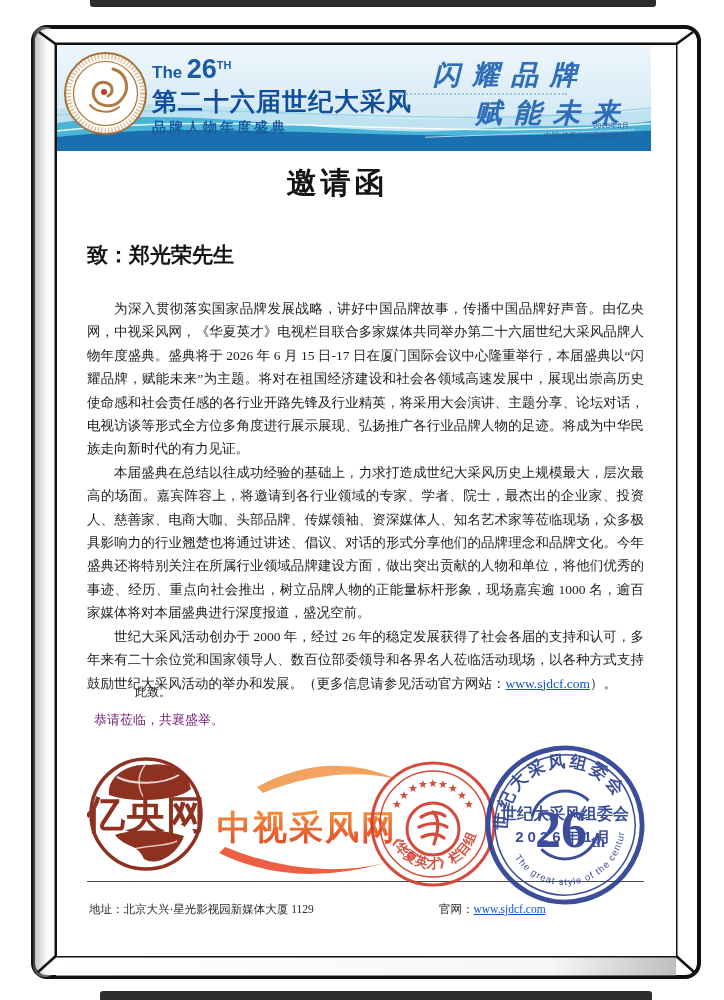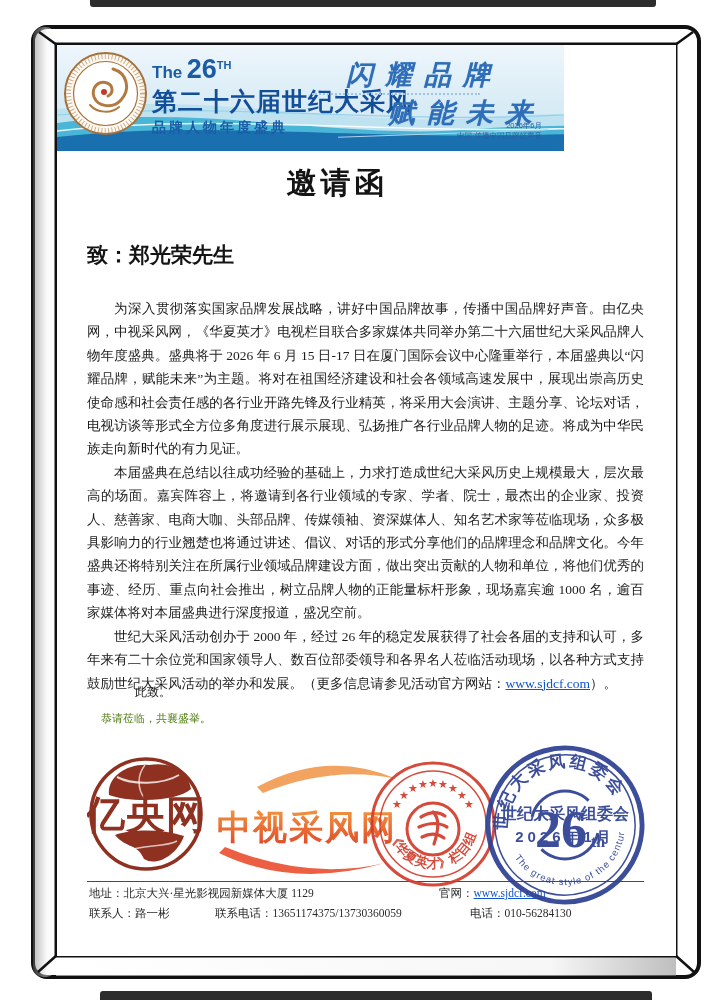--- a/index.html
+++ b/index.html
@@ -11,21 +11,21 @@
   .bar-top { position:absolute; left:90px; top:0; width:566px; height:7px; background:#2d2d2d; border-radius:0 0 3px 3px; }
   .bar-bottom { position:absolute; left:100px; top:991px; width:552px; height:9px; background:#2d2d2d; border-radius:3px 3px 0 0; }
 
   
   .frame-svg { position:absolute; left:0; top:0; }
 
   
   .doc { position:absolute; left:57px; top:45px; width:619px; height:911px; background:#fff; }
 
   
-  .banner { position:absolute; left:0; top:0; width:507px; height:106px; overflow:hidden;
+  .banner { position:absolute; left:0; top:0; width:594px; height:106px; overflow:hidden;
     background:linear-gradient(180deg,#eef6fb 0%,#d9ecf6 55%,#cfe7f3 100%); }
   .banner svg.waves { position:absolute; left:0; bottom:0; }
   .emblem { position:absolute; left:6px; top:6px; }
   .head-text { position:absolute; left:95px; top:7px; color:#1b5ca6; font-family:"Liberation Sans",sans-serif; }
   .ed-line { font-weight:bold; line-height:26px; }
   .ed-prefix { font-size:17px; }
   .ed-num { font-size:27px; }
   .ed-suffix { font-size:11px; vertical-align:9px; }
   .head-title { font-size:25px; font-weight:bold; color:#134e9b; letter-spacing:1px; line-height:30px; }
   .head-sub { font-size:14px; font-weight:bold; color:#1b5ca6; letter-spacing:3px; line-height:22px; }
@@ -41,34 +41,34 @@
 
   
   .title { position:absolute; left:0; top:118px; width:561px; text-align:center;
     font-size:30px; font-weight:bold; color:#141414; letter-spacing:4px; }
   .salutation { position:absolute; left:30px; top:196px; font-size:21px; font-weight:bold; color:#141414; }
   .body-text { position:absolute; left:30px; top:252px; width:557px; font-size:13.5px;
     line-height:23.4px; color:#1c1c1c; text-align:justify; }
   .body-text p { text-indent:2em; }
   .inline-link { color:#1155cc; text-decoration:underline; }
   .closing1 { position:absolute; left:30px; top:639px; font-size:12px; color:#1c1c1c; text-indent:4em; }
-  .closing2 { position:absolute; left:44px; top:666px; font-size:11px; color:#4d7c0f; }
+  .closing2 { position:absolute; left:37px; top:666px; font-size:13px; color:#701a75; }
 
   
   .logos { position:absolute; left:30px; top:706px; width:557px; height:132px; z-index:2; }
   .logo-globe { position:absolute; left:0; top:4px; }
   .logo-zsf { position:absolute; left:126px; top:6px; }
   .stamp-red { position:absolute; left:280px; top:0; opacity:.92; }
   .stamp-blue { position:absolute; left:396px; top:-8px; opacity:.92; }
 
   
   .footer { position:absolute; left:30px; top:836px; width:557px; border-top:1.5px solid #4a4a4a;
     font-size:11.5px; color:#2a2a2a; z-index:1; font-family:"Liberation Serif",serif; }
   .f-line { position:relative; height:20px; }
-  .f-line1 { margin-top:4px; }
+  .f-line1 { margin-top:20px; }
   .f-addr { position:absolute; left:2px; }
   .f-web { position:absolute; left:352px; }
   .f-contact { position:absolute; left:2px; }
   .f-cphone { position:absolute; left:128px; }
   .f-phone { position:absolute; left:383px; }
   .f-link { color:#1155cc; text-decoration:underline; }
 </style>
 </head>
 <body>
 
@@ -221,21 +221,16 @@
         <text x="82" y="76" text-anchor="middle" font-size="16" font-weight="bold" fill="#2c3f92" font-family="Liberation Sans, sans-serif">世纪大采风组委会</text>
         <text x="82" y="99" text-anchor="middle" font-size="15" font-weight="bold" fill="#2c3f92" letter-spacing="4" font-family="Liberation Sans, sans-serif">2026年1月</text>
       </svg>
     </div>
 
     <div class="footer">
       <div class="f-line f-line1">
         <span class="f-addr">地址：北京大兴·星光影视园新媒体大厦 1129</span>
         <span class="f-web"><span>官网：</span><a href="#" class="f-link">www.sjdcf.com</a></span>
       </div>
-      <div class="f-line">
-        <span class="f-contact">联系人：路一彬</span>
-        <span class="f-cphone">联系电话：13651174375/13730360059</span>
-        <span class="f-phone">电话：010-56284130</span>
-      </div>
     </div>
 
   </div>
 </div>
 
 </body></html>

